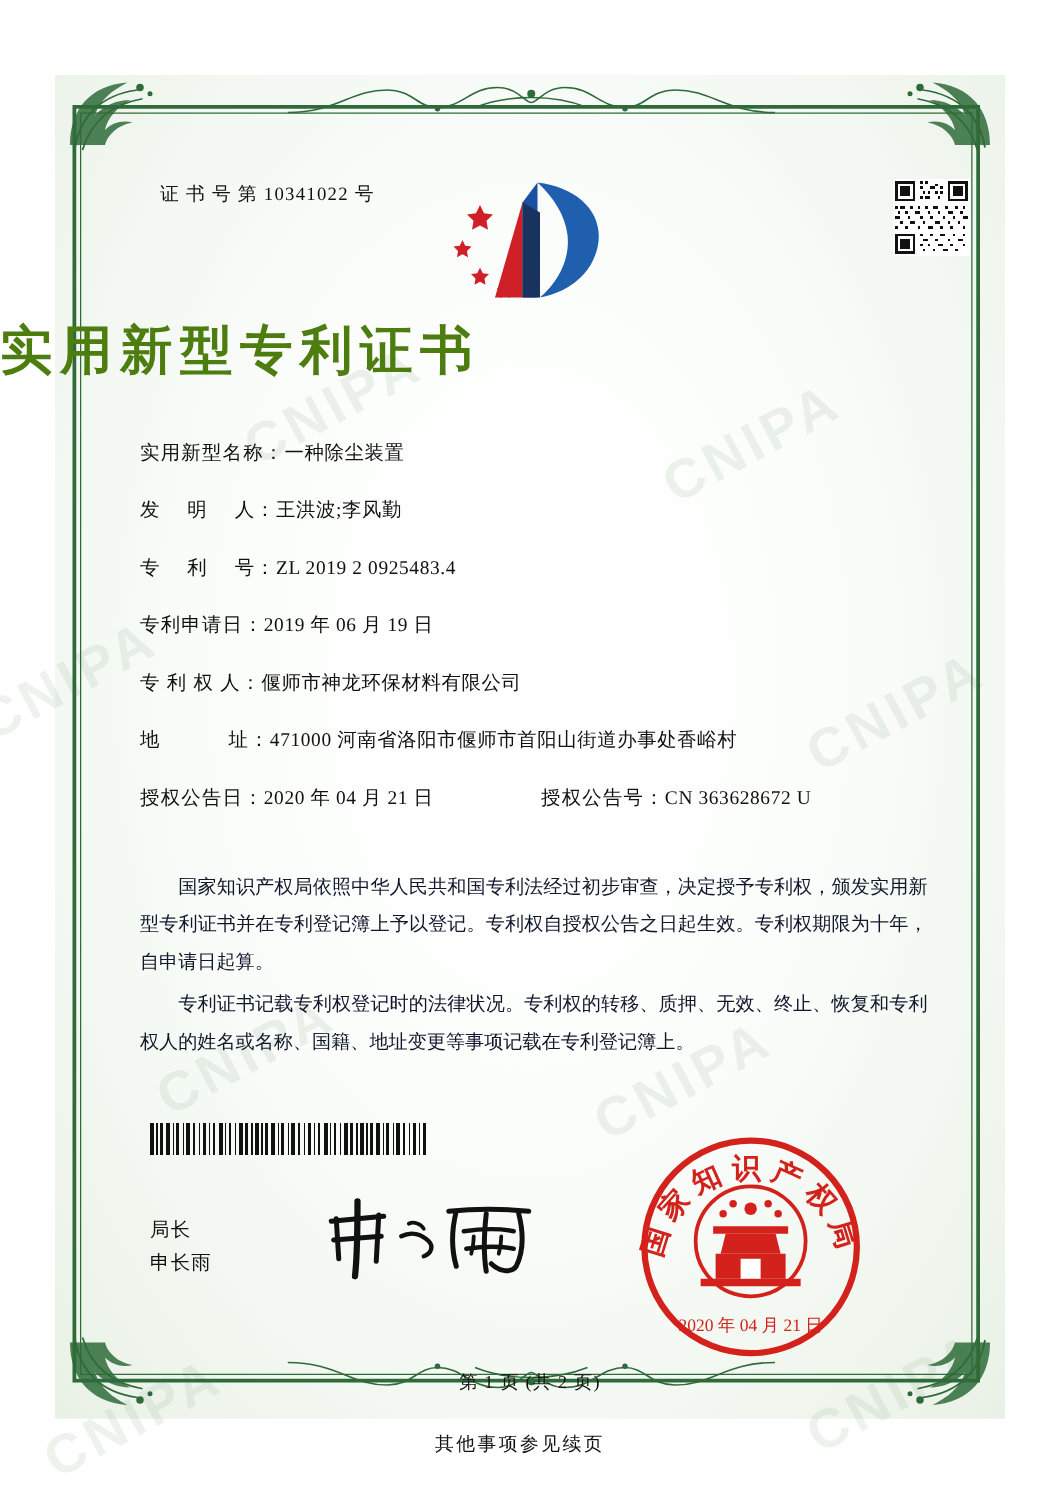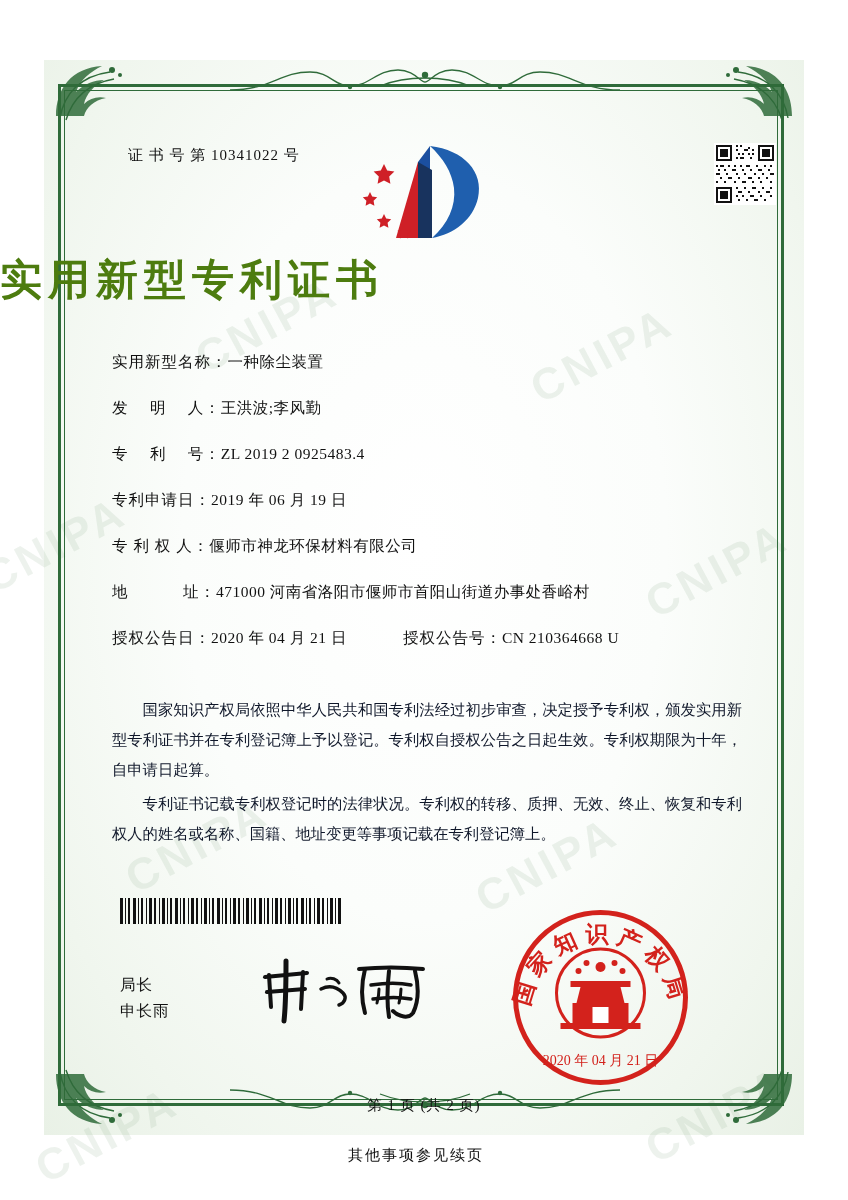--- a/index.html
+++ b/index.html
@@ -166,21 +166,21 @@
     color: #111;
   }
   .field .label {
     white-space: pre;
     letter-spacing: 1px;
   }
   .field .value {
     letter-spacing: 0.5px;
   }
   .field.two-col .label2 {
-    margin-left: 56px;
+    margin-left: 86px;
     white-space: pre;
     letter-spacing: 1px;
   }
 
   
   .paras {
     position: absolute;
     left: 112px;
     top: 695px;
     width: 630px;
@@ -457,21 +457,21 @@
       <span class="value">偃师市神龙环保材料有限公司</span>
     </div>
     <div class="field">
       <span class="label">地　　 　址：</span>
       <span class="value">471000 河南省洛阳市偃师市首阳山街道办事处香峪村</span>
     </div>
     <div class="field two-col">
       <span class="label">授权公告日：</span>
       <span class="value">2020 年 04 月 21 日</span>
       <span class="label2">授权公告号：</span>
-      <span class="value">CN 210364668 U</span>
+      <span class="value">CN 363628672 U</span>
     </div>
   </div>
 
   <div class="paras">
     <p>国家知识产权局依照中华人民共和国专利法经过初步审查，决定授予专利权，颁发实用新型专利证书并在专利登记簿上予以登记。专利权自授权公告之日起生效。专利权期限为十年，自申请日起算。</p>
     <p>专利证书记载专利权登记时的法律状况。专利权的转移、质押、无效、终止、恢复和专利权人的姓名或名称、国籍、地址变更等事项记载在专利登记簿上。</p>
   </div>
 
   <div class="barcode">
     <svg viewBox="0 0 222 26" shape-rendering="crispEdges">

